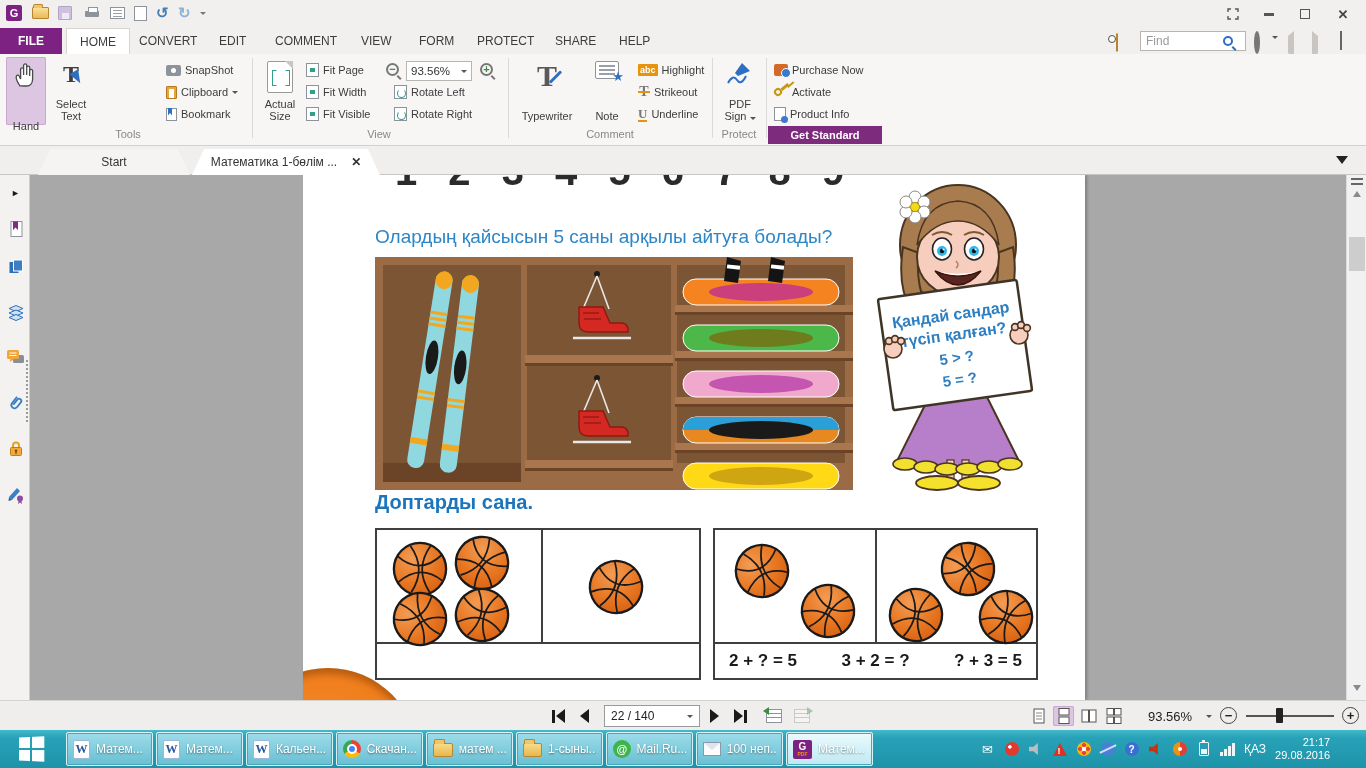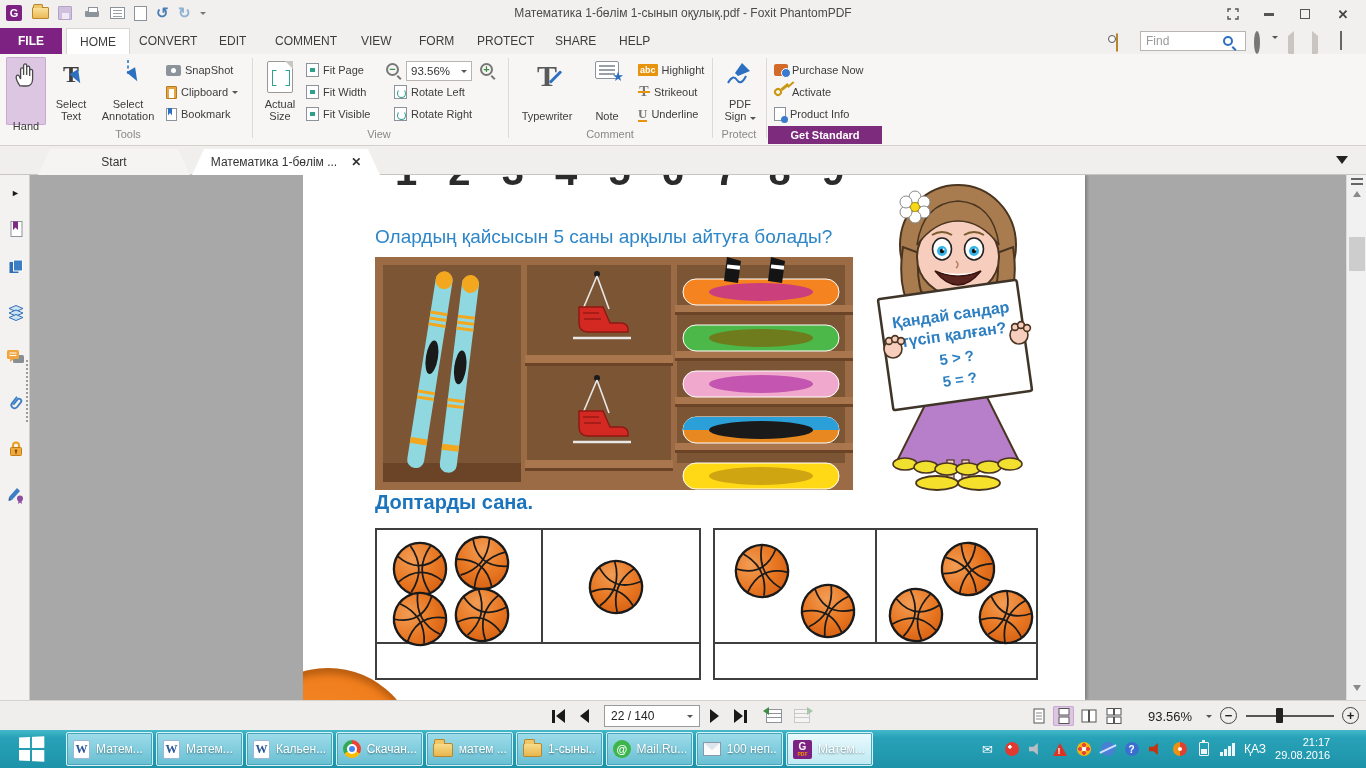--- a/index.html
+++ b/index.html
@@ -238,21 +238,20 @@
       </div>
     <div class="qat" style="left:156px">
         <span class="glyph-undo">↺</span>
       </div>
     <div class="qat" style="left:178px">
         <span class="glyph-redo">↻</span>
       </div>
     <div class="qat" style="left:200px">
         <span class="tri-d sm" style="border-top-color:#777"></span>
       </div>
-    <div class="title-text">Математика 1-бөлім 1-сынып оқулық.pdf - Foxit PhantomPDF</div>
     <div class="winbtn" style="right:120px">
       <span class="ic-corners">
           <svg width="12" height="12" viewBox="0 0 12 12">
             <path d="M1 4V1h3 M8 1h3v3 M11 8v3H8 M4 11H1V8" fill="none" stroke="#555" stroke-width="1.4"></path>
           </svg>
         </span>
     </div>
     <div class="winbtn" style="right:84px">
         <span class="ic-min"></span>
       </div>
@@ -298,27 +297,20 @@
       </span>
       <span class="blabel">Hand</span>
     </div>
     <div class="bigbtn" style="left:48px;width:46px">
       <span class="ic-selT">
         <span class="tchar">T</span>
         <span class="cursor-arrow" style="left:12px;top:10px"></span>
       </span>
       <span class="blabel">Select Text</span>
     </div>
-    <div class="bigbtn" style="left:96px;width:64px">
-      <span class="ic-selanno">
-        <span class="bubble"></span>
-        <span class="cursor-arrow" style="left:16px;top:8px"></span>
-      </span>
-      <span class="blabel">Select Annotation</span>
-    </div>
     <div class="smallbtn" style="left:166px;top:6px">
       <span class="ic-camera"></span>
       <span>SnapShot</span>
     </div>
     <div class="smallbtn" style="left:166px;top:28px">
       <span class="ic-clip"></span>
       <span>Clipboard</span>
       <span class="tri-d sm"></span>
     </div>
     <div class="smallbtn" style="left:166px;top:50px">
@@ -701,20 +693,25 @@
           <svg class="ball" style="left:172px;top:56px;transform:rotate(10deg)">
               <use href="#bball"></use>
             </svg>
           <svg class="ball" style="left:224px;top:10px;transform:rotate(-40deg)">
               <use href="#bball"></use>
             </svg>
           <svg class="ball" style="left:262px;top:58px;transform:rotate(25deg)">
               <use href="#bball"></use>
             </svg>
         </div>
+        <div class="eqrow">
+          <span>2 + ? = 5</span>
+          <span>3 + 2 = ?</span>
+          <span>? + 3 = 5</span>
+        </div>
       </div>
 
       <div class="orange-ball"></div>
     </div>
   </div>
 
   <div id="scrollbar">
     <div class="sc-split"></div>
     <div class="sc-arrow sc-up" style="top:16px"></div>
     <div class="sc-thumb"></div>

